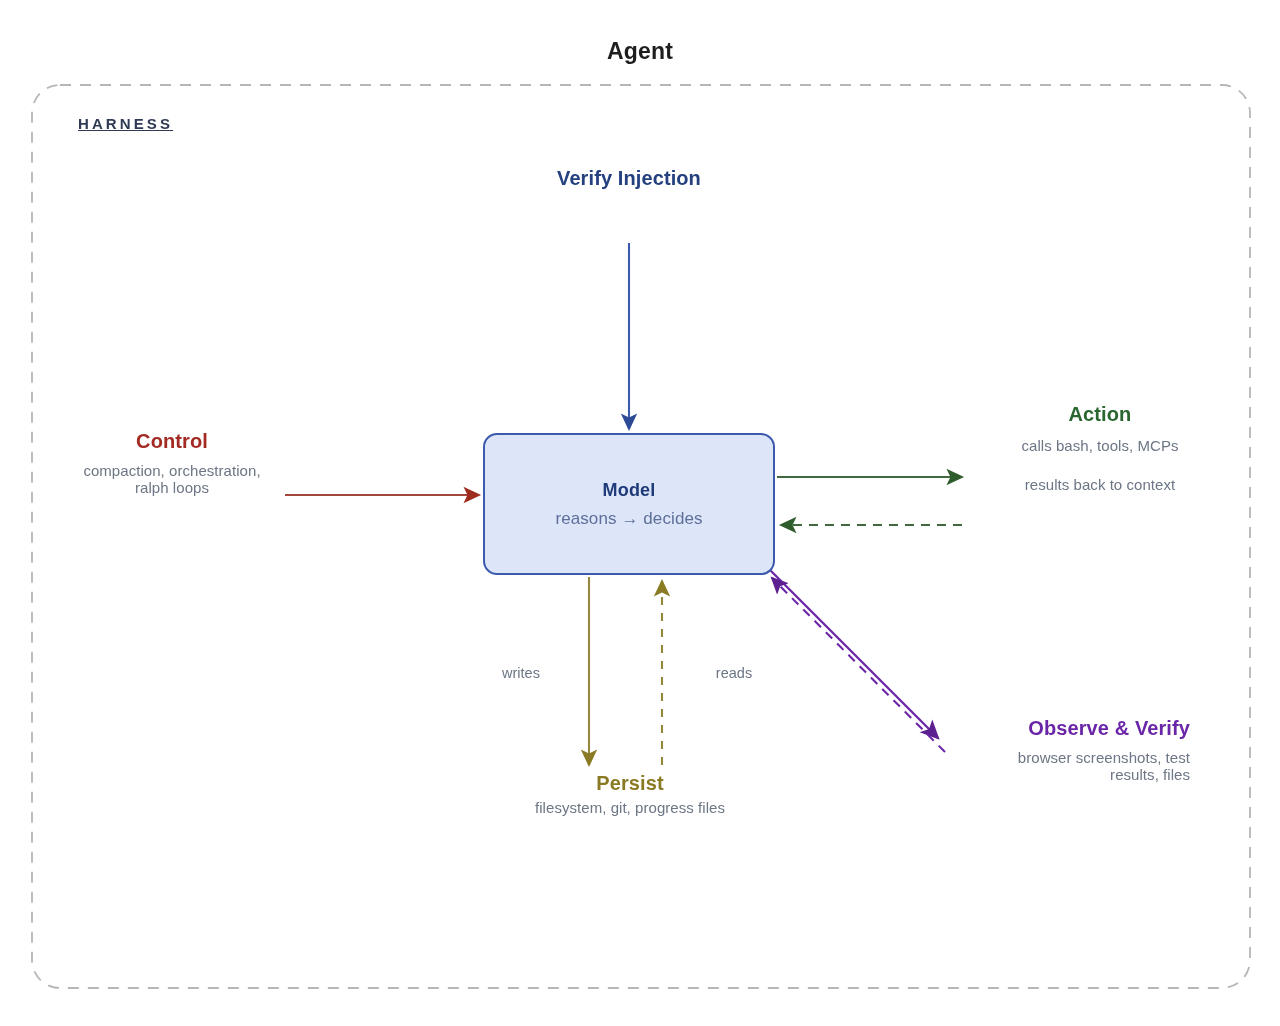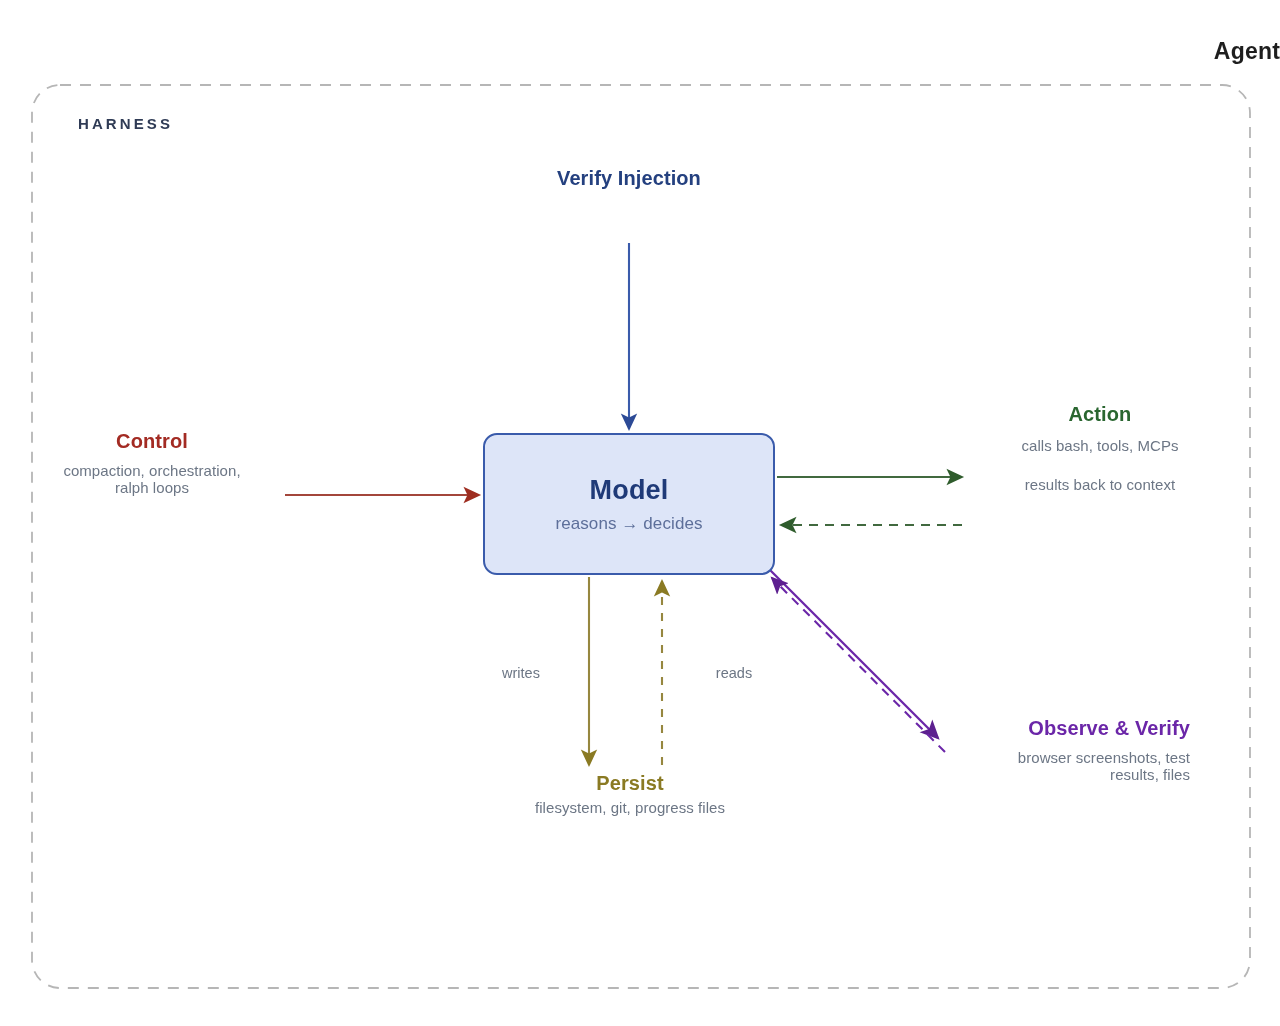--- a/index.html
+++ b/index.html
@@ -28,21 +28,20 @@
   .lbl {
     position: absolute;
     text-align: center;
     line-height: 1.32;
   }
   .title-main {
     font-size: 23px;
     font-weight: bold;
     color: #1e1e1e;
     letter-spacing: 0.2px;
-    text-align: right;
   }
   .harness-label {
     font-size: 15px;
     font-weight: bold;
     color: #2f3b55;
     letter-spacing: 3.1px;
     text-align: left;
   }
   .node-title {
     font-size: 20px;
@@ -75,21 +74,21 @@
     background: #dde5f8;
     border: 2.5px solid #3a5bab;
     border-radius: 14px;
     box-sizing: border-box;
     display: flex;
     flex-direction: column;
     align-items: center;
     justify-content: center;
   }
   #model-box .model-title {
-    font-size: 27px;
+    font-size: 18px;
     font-weight: bold;
     color: #1f3a78;
     letter-spacing: 0.2px;
     margin-bottom: 8px;
   }
   #model-box .model-sub {
     font-size: 17px;
     color: #5d6f9a;
     letter-spacing: 0.1px;
   }
@@ -132,27 +131,27 @@
 
     <line x1="589" y1="577" x2="589" y2="765" stroke="#96873f" stroke-width="2.1" marker-end="url(#ah-olive)"></line>
 
     <line x1="662" y1="765" x2="662" y2="581" stroke="#96873f" stroke-width="2.1" stroke-dasharray="8 8" marker-end="url(#ah-olive)"></line>
 
     <line x1="767" y1="567" x2="938" y2="738" stroke="#6b26a8" stroke-width="2.3" marker-end="url(#ah-purple)"></line>
 
     <line x1="945" y1="752" x2="772" y2="578" stroke="#6b26a8" stroke-width="2.1" stroke-dasharray="9 7" marker-end="url(#ah-purple)"></line>
   </svg>
 
-  <div class="lbl harness-label" style="left:78px; top:114px; width:300px;">HARNESS</div>
+  <div class="lbl harness-label" style="left:78px; top:114px; width:300px;text-decoration:underline;">HARNESS</div>
 
   <div style="position:absolute; left:399px; top:167px; width:460px; text-align:center;">
     <div class="node-title c-blue">Verify Injection</div>
   </div>
 
-  <div style="position:absolute; left:22px; top:430px; width:260px; text-align:center;">
+  <div style="position:absolute; left:42px; top:430px; width:260px; text-align:center;">
     <div class="node-title c-red">Control</div>
     <div class="node-sub" style="margin-top:9px;">compaction, orchestration,</div>
     <div class="node-sub">ralph loops</div>
   </div>
 
   <div style="position:absolute; left:975px; top:403px; width:250px; text-align:center;">
     <div class="node-title c-green">Action</div>
     <div class="node-sub" style="margin-top:11px;">calls bash, tools, MCPs</div>
     <div class="node-sub" style="margin-top:22px;">results back to context</div>
   </div>

